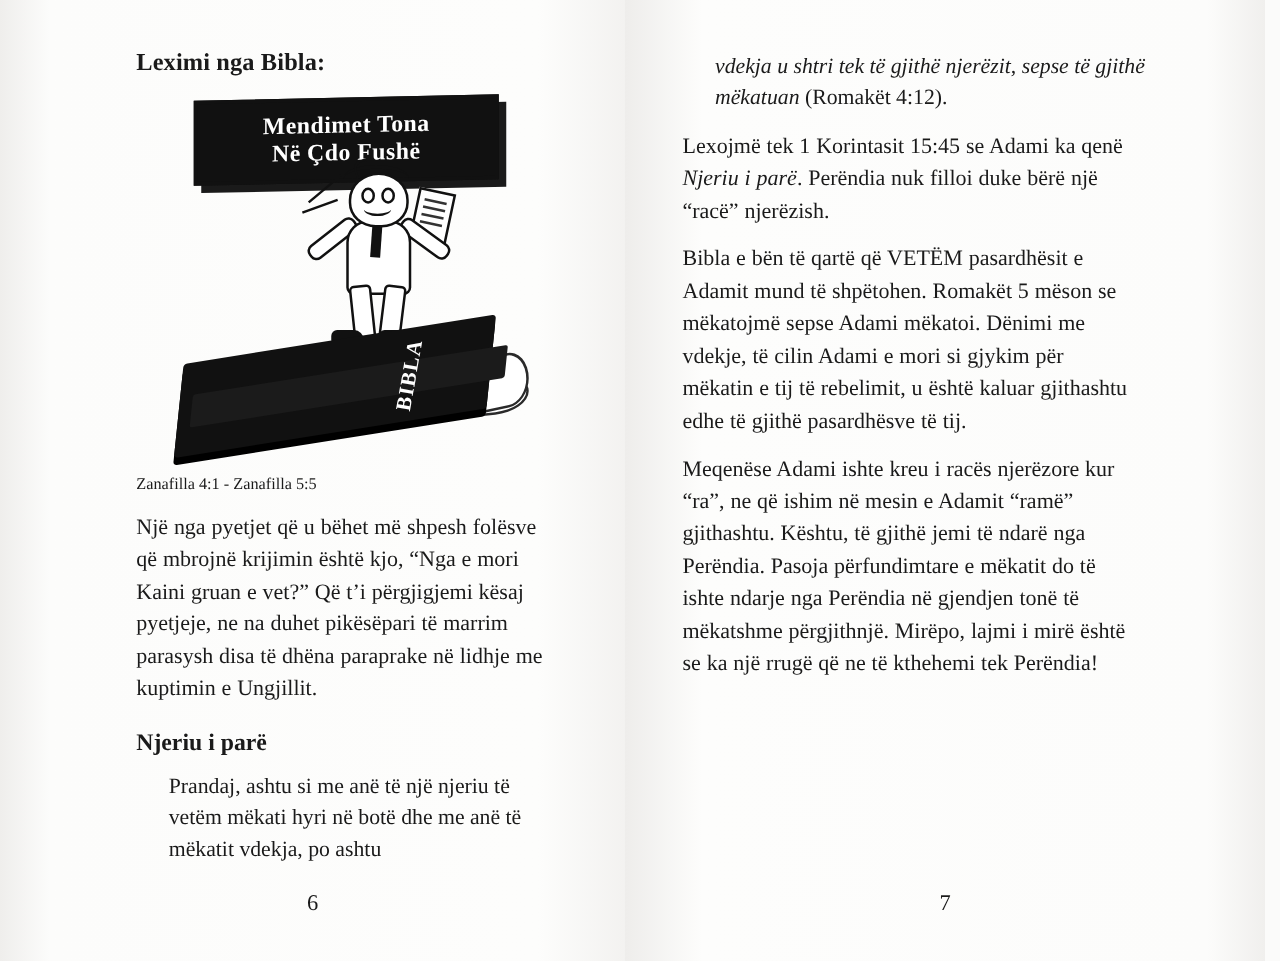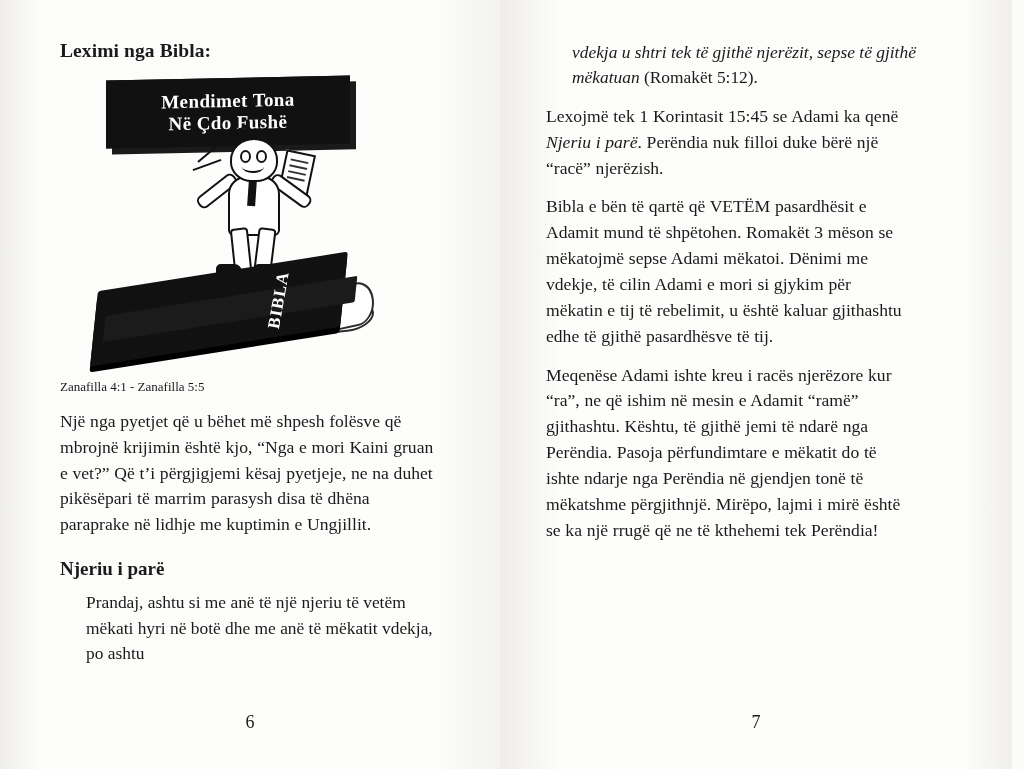--- a/index.html
+++ b/index.html
@@ -22,21 +22,21 @@
     background: #fbfbfa;
   }
   
   .page {
     position: relative;
     box-sizing: border-box;
     height: 100%;
   }
   .page-left {
     width: 500px;
-    padding: 40px 48px 10px 60px;
+    padding: 40px 48px 10px 109px;
     background:
       linear-gradient(to right, #efeeec 0px, #fcfcfb 40px, #fdfdfc 430px, #f1f0ee 512px);
   }
   .page-right {
     width: 512px;
     padding: 40px 90px 10px 46px;
     background:
       linear-gradient(to left, #f0efed 0px, #fcfcfb 46px, #fdfdfc 450px, #eeedeb 512px);
   }
   .gutter {
@@ -343,24 +343,24 @@
   <div class="gutter"></div>
   <div class="gutter-dots">
     <i style="top:178px"></i>
     <i style="top:256px"></i>
     <i style="top:388px"></i>
     <i style="top:600px"></i>
   </div>
 
   <div class="page page-right">
 
-    <p class="quote-cont"><span>vdekja u shtri tek të gjithë njerëzit, sepse të gjithë mëkatuan</span><span class="roman"> (Romakët 5:12).</span></p>
+    <p class="quote-cont"><span>vdekja u shtri tek të gjithë njerëzit, sepse të gjithë mëkatuan</span><span class="roman"> (Romakët 4:12).</span></p>
 
     <p class="body"><span>Lexojmë tek 1 Korintasit 15:45 se Adami ka qenë </span><span class="ital">Njeriu i parë</span><span>.  Perëndia nuk filloi duke bërë një “racë” njerëzish.</span></p>
 
-    <p class="body">Bibla e bën të qartë që VETËM pasardhësit e Adamit mund të shpëtohen.  Romakët 3 mëson se mëkatojmë sepse Adami mëkatoi.  Dënimi me vdekje, të cilin Adami e mori si gjykim për mëkatin e tij të rebelimit, u është kaluar gjithashtu edhe të gjithë pasardhësve të tij.</p>
+    <p class="body">Bibla e bën të qartë që VETËM pasardhësit e Adamit mund të shpëtohen.  Romakët 5 mëson se mëkatojmë sepse Adami mëkatoi.  Dënimi me vdekje, të cilin Adami e mori si gjykim për mëkatin e tij të rebelimit, u është kaluar gjithashtu edhe të gjithë pasardhësve të tij.</p>
 
     <p class="body">Meqenëse Adami ishte kreu i racës njerëzore kur “ra”, ne që ishim në mesin e Adamit “ramë” gjithashtu.  Kështu, të gjithë jemi të ndarë nga Perëndia.  Pasoja përfundimtare e mëkatit do të ishte ndarje nga Perëndia në gjendjen tonë të mëkatshme përgjithnjë.  Mirëpo, lajmi i mirë është se ka një rrugë që ne të kthehemi tek Perëndia!</p>
 
 
     <div class="pagenum">7</div>
   </div>
 </div>
 
 </body></html>

